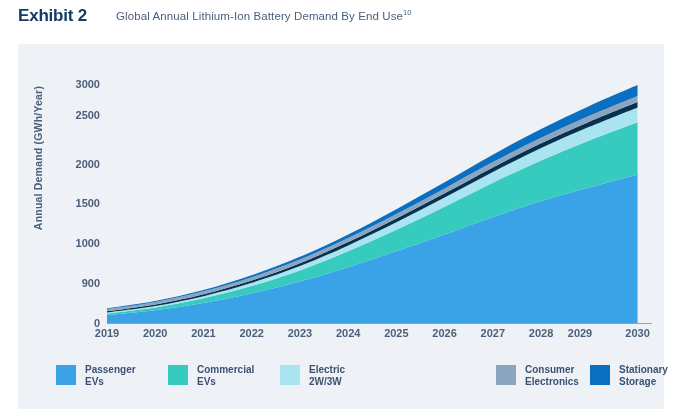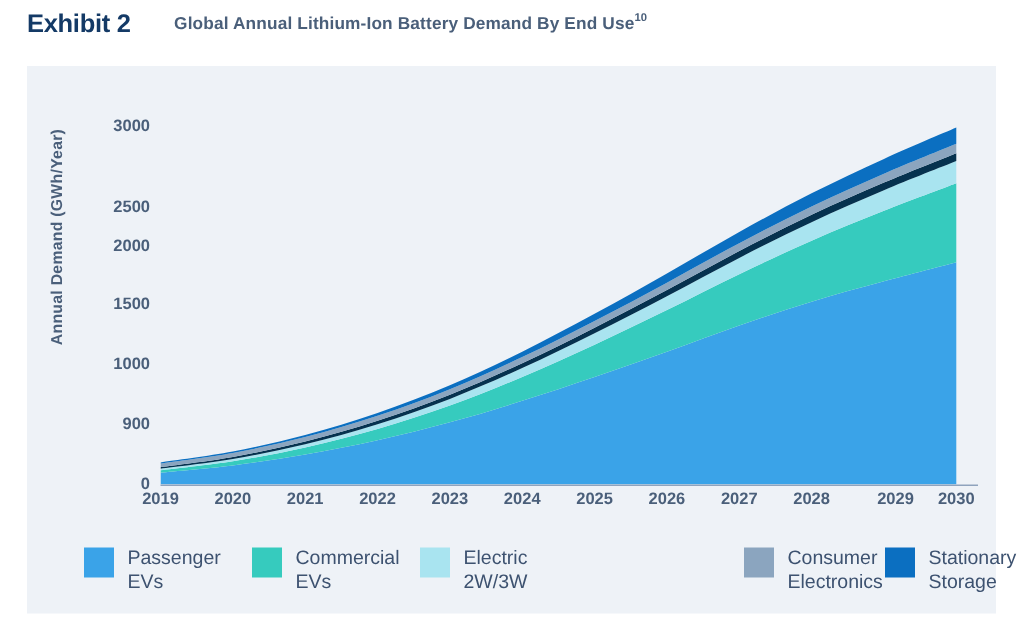--- a/index.html
+++ b/index.html
@@ -27,21 +27,21 @@
     margin-left: 18px;
     font-size: 17px;
     font-weight: bold;
     color: #143a66;
     letter-spacing: -0.2px;
     white-space: nowrap;
   }
   .chart-title {
     margin-left: 29px;
     font-size: 11.5px;
-    font-weight: bold;
+    font-weight: normal;
     color: #4a5f7a;
     letter-spacing: 0.1px;
     white-space: nowrap;
   }
   .chart-title sup {
     font-size: 7.5px;
     vertical-align: super;
     line-height: 0;
   }
   .panel {
@@ -131,22 +131,22 @@
     align-items: flex-start;
   }
   .swatch {
     width: 20px;
     height: 20px;
     flex: 0 0 20px;
     margin-top: 1px;
   }
   .legend-text {
     margin-left: 9px;
-    font-size: 13px;
-    font-weight: normal;
+    font-size: 10px;
+    font-weight: bold;
     color: #3d5270;
     line-height: 1.22;
     white-space: pre-line;
   }
 </style>
 </head>
 <body>
 
 <div class="header">
   <div class="exhibit-label">Exhibit 2</div>
@@ -156,21 +156,21 @@
 <div class="panel">
 
   <div class="plot-wrap">
     <div class="ylabel">Annual Demand (GWh/Year)</div>
     <div class="ytick-col" id="ytick-col">
         <div class="ytick" style="top: 279px;">0</div>
         <div class="ytick" style="top: 239.159px;">900</div>
         <div class="ytick" style="top: 199.317px;">1000</div>
         <div class="ytick" style="top: 159.476px;">1500</div>
         <div class="ytick" style="top: 119.635px;">2000</div>
-        <div class="ytick" style="top: 94px;">2500</div>
+        <div class="ytick" style="top: 71px;">2500</div>
         <div class="ytick" style="top: 39.9524px;">3000</div>
       </div>
     <div class="plotarea">
       <svg id="area-svg" width="545" height="251" viewBox="0 0 545 251" preserveAspectRatio="none">
           <path d="M0.00,243.03C8.04,242.23 32.15,240.24 48.23,238.25C64.31,236.26 80.38,233.87 96.46,231.08C112.54,228.29 128.61,225.10 144.69,221.52C160.77,217.93 176.84,213.95 192.92,209.57C209.00,205.18 225.07,200.27 241.15,195.22C257.23,190.18 273.30,184.73 289.38,179.29C305.46,173.84 321.53,168.26 337.61,162.55C353.69,156.84 369.76,150.60 385.84,145.02C401.92,139.44 417.99,134.00 434.07,129.09C450.15,124.17 466.22,119.92 482.30,115.54C498.38,111.16 522.49,104.92 530.53,102.79 L530.53,251.00C522.49,251.00 498.38,251.00 482.30,251.00C466.22,251.00 450.15,251.00 434.07,251.00C417.99,251.00 401.92,251.00 385.84,251.00C369.76,251.00 353.69,251.00 337.61,251.00C321.53,251.00 305.46,251.00 289.38,251.00C273.30,251.00 257.23,251.00 241.15,251.00C225.07,251.00 209.00,251.00 192.92,251.00C176.84,251.00 160.77,251.00 144.69,251.00C128.61,251.00 112.54,251.00 96.46,251.00C80.38,251.00 64.31,251.00 48.23,251.00C32.15,251.00 8.04,251.00 0.00,251.00 Z" fill="#3aa3e8"></path>
           <path d="M0.00,241.44C8.04,240.44 32.15,237.99 48.23,235.46C64.31,232.94 80.38,229.88 96.46,226.30C112.54,222.71 128.61,218.60 144.69,213.95C160.77,209.30 176.84,204.19 192.92,198.41C209.00,192.63 225.07,186.06 241.15,179.29C257.23,172.51 273.30,165.21 289.38,157.77C305.46,150.33 321.53,142.50 337.61,134.66C353.69,126.83 369.76,118.46 385.84,110.76C401.92,103.06 417.99,95.49 434.07,88.45C450.15,81.41 466.22,74.90 482.30,68.53C498.38,62.15 522.49,53.25 530.53,50.20 L530.53,102.79C522.49,104.92 498.38,111.16 482.30,115.54C466.22,119.92 450.15,124.17 434.07,129.09C417.99,134.00 401.92,139.44 385.84,145.02C369.76,150.60 353.69,156.84 337.61,162.55C321.53,168.26 305.46,173.84 289.38,179.29C273.30,184.73 257.23,190.18 241.15,195.22C225.07,200.27 209.00,205.18 192.92,209.57C176.84,213.95 160.77,217.93 144.69,221.52C128.61,225.10 112.54,228.29 96.46,231.08C80.38,233.87 64.31,236.26 48.23,238.25C32.15,240.24 8.04,242.23 0.00,243.03 Z" fill="#36cbbe"></path>
           <path d="M0.00,240.48C8.04,239.41 32.15,236.75 48.23,234.03C64.31,231.31 80.38,228.02 96.46,224.15C112.54,220.27 128.61,215.79 144.69,210.76C160.77,205.73 176.84,200.18 192.92,193.95C209.00,187.72 225.07,180.68 241.15,173.39C257.23,166.10 273.30,158.20 289.38,150.20C305.46,142.21 321.53,133.80 337.61,125.42C353.69,117.04 369.76,108.14 385.84,99.92C401.92,91.70 417.99,83.61 434.07,76.10C450.15,68.58 466.22,61.61 482.30,54.82C498.38,48.04 522.49,38.62 530.53,35.38 L530.53,50.20C522.49,53.25 498.38,62.15 482.30,68.53C466.22,74.90 450.15,81.41 434.07,88.45C417.99,95.49 401.92,103.06 385.84,110.76C369.76,118.46 353.69,126.83 337.61,134.66C321.53,142.50 305.46,150.33 289.38,157.77C273.30,165.21 257.23,172.51 241.15,179.29C225.07,186.06 209.00,192.63 192.92,198.41C176.84,204.19 160.77,209.30 144.69,213.95C128.61,218.60 112.54,222.71 96.46,226.30C80.38,229.88 64.31,232.94 48.23,235.46C32.15,237.99 8.04,240.44 0.00,241.44 Z" fill="#a9e4f0"></path>
           <path d="M0.00,239.37C8.04,238.24 32.15,235.44 48.23,232.59C64.31,229.75 80.38,226.34 96.46,222.31C112.54,218.29 128.61,213.64 144.69,208.45C160.77,203.26 176.84,197.55 192.92,191.16C209.00,184.77 225.07,177.57 241.15,170.12C257.23,162.67 273.30,154.60 289.38,146.46C305.46,138.32 321.53,129.79 337.61,121.28C353.69,112.76 369.76,103.72 385.84,95.38C401.92,87.04 417.99,78.85 434.07,71.24C450.15,63.63 466.22,56.57 482.30,49.72C498.38,42.87 522.49,33.39 530.53,30.12 L530.53,35.38C522.49,38.62 498.38,48.04 482.30,54.82C466.22,61.61 450.15,68.58 434.07,76.10C417.99,83.61 401.92,91.70 385.84,99.92C369.76,108.14 353.69,117.04 337.61,125.42C321.53,133.80 305.46,142.21 289.38,150.20C273.30,158.20 257.23,166.10 241.15,173.39C225.07,180.68 209.00,187.72 192.92,193.95C176.84,200.18 160.77,205.73 144.69,210.76C128.61,215.79 112.54,220.27 96.46,224.15C80.38,228.02 64.31,231.31 48.23,234.03C32.15,236.75 8.04,239.41 0.00,240.48 Z" fill="#06324f"></path>
           <path d="M0.00,236.98C8.04,235.81 32.15,232.90 48.23,229.96C64.31,227.03 80.38,223.50 96.46,219.37C112.54,215.24 128.61,210.49 144.69,205.18C160.77,199.87 176.84,194.01 192.92,187.49C209.00,180.97 225.07,173.64 241.15,166.06C257.23,158.48 273.30,150.27 289.38,141.99C305.46,133.72 321.53,125.06 337.61,116.42C353.69,107.77 369.76,98.58 385.84,90.12C401.92,81.66 417.99,73.37 434.07,65.66C450.15,57.94 466.22,50.78 482.30,43.83C498.38,36.87 522.49,27.22 530.53,23.90 L530.53,30.12C522.49,33.39 498.38,42.87 482.30,49.72C466.22,56.57 450.15,63.63 434.07,71.24C417.99,78.85 401.92,87.04 385.84,95.38C369.76,103.72 353.69,112.76 337.61,121.28C321.53,129.79 305.46,138.32 289.38,146.46C273.30,154.60 257.23,162.67 241.15,170.12C225.07,177.57 209.00,184.77 192.92,191.16C176.84,197.55 160.77,203.26 144.69,208.45C128.61,213.64 112.54,218.29 96.46,222.31C80.38,226.34 64.31,229.75 48.23,232.59C32.15,235.44 8.04,238.24 0.00,239.37 Z" fill="#8ba5bf"></path>
           <path d="M0.00,236.26C8.04,235.05 32.15,232.05 48.23,229.01C64.31,225.97 80.38,222.30 96.46,218.01C112.54,213.72 128.61,208.79 144.69,203.27C160.77,197.75 176.84,191.66 192.92,184.86C209.00,178.06 225.07,170.41 241.15,162.47C257.23,154.53 273.30,145.91 289.38,137.21C305.46,128.51 321.53,119.38 337.61,110.28C353.69,101.18 369.76,91.53 385.84,82.63C401.92,73.73 417.99,65.01 434.07,56.89C450.15,48.78 466.22,41.25 482.30,33.94C498.38,26.64 522.49,16.55 530.53,13.07 L530.53,23.90C522.49,27.22 498.38,36.87 482.30,43.83C466.22,50.78 450.15,57.94 434.07,65.66C417.99,73.37 401.92,81.66 385.84,90.12C369.76,98.58 353.69,107.77 337.61,116.42C321.53,125.06 305.46,133.72 289.38,141.99C273.30,150.27 257.23,158.48 241.15,166.06C225.07,173.64 209.00,180.97 192.92,187.49C176.84,194.01 160.77,199.87 144.69,205.18C128.61,210.49 112.54,215.24 96.46,219.37C80.38,223.50 64.31,227.03 48.23,229.96C32.15,232.90 8.04,235.81 0.00,236.98 Z" fill="#0b6fc1"></path>
@@ -181,21 +181,21 @@
         <div class="xtick" style="left: 0px;">2019</div>
         <div class="xtick" style="left: 48.2301px;">2020</div>
         <div class="xtick" style="left: 96.4602px;">2021</div>
         <div class="xtick" style="left: 144.69px;">2022</div>
         <div class="xtick" style="left: 192.92px;">2023</div>
         <div class="xtick" style="left: 241.15px;">2024</div>
         <div class="xtick" style="left: 289.381px;">2025</div>
         <div class="xtick" style="left: 337.611px;">2026</div>
         <div class="xtick" style="left: 385.841px;">2027</div>
         <div class="xtick" style="left: 434.071px;">2028</div>
-        <div class="xtick" style="left: 490px;">2029</div>
+        <div class="xtick" style="left: 473px;">2029</div>
         <div class="xtick" style="left: 530.531px;">2030</div>
       </div>
   </div>
 
   <div class="legend" id="legend">
       <div class="legend-item" style="left: 38px; top: 8px;">
         <span class="swatch" style="background: rgb(58, 163, 232);"></span>
         <span class="legend-text">Passenger
 EVs</span>
       </div>

